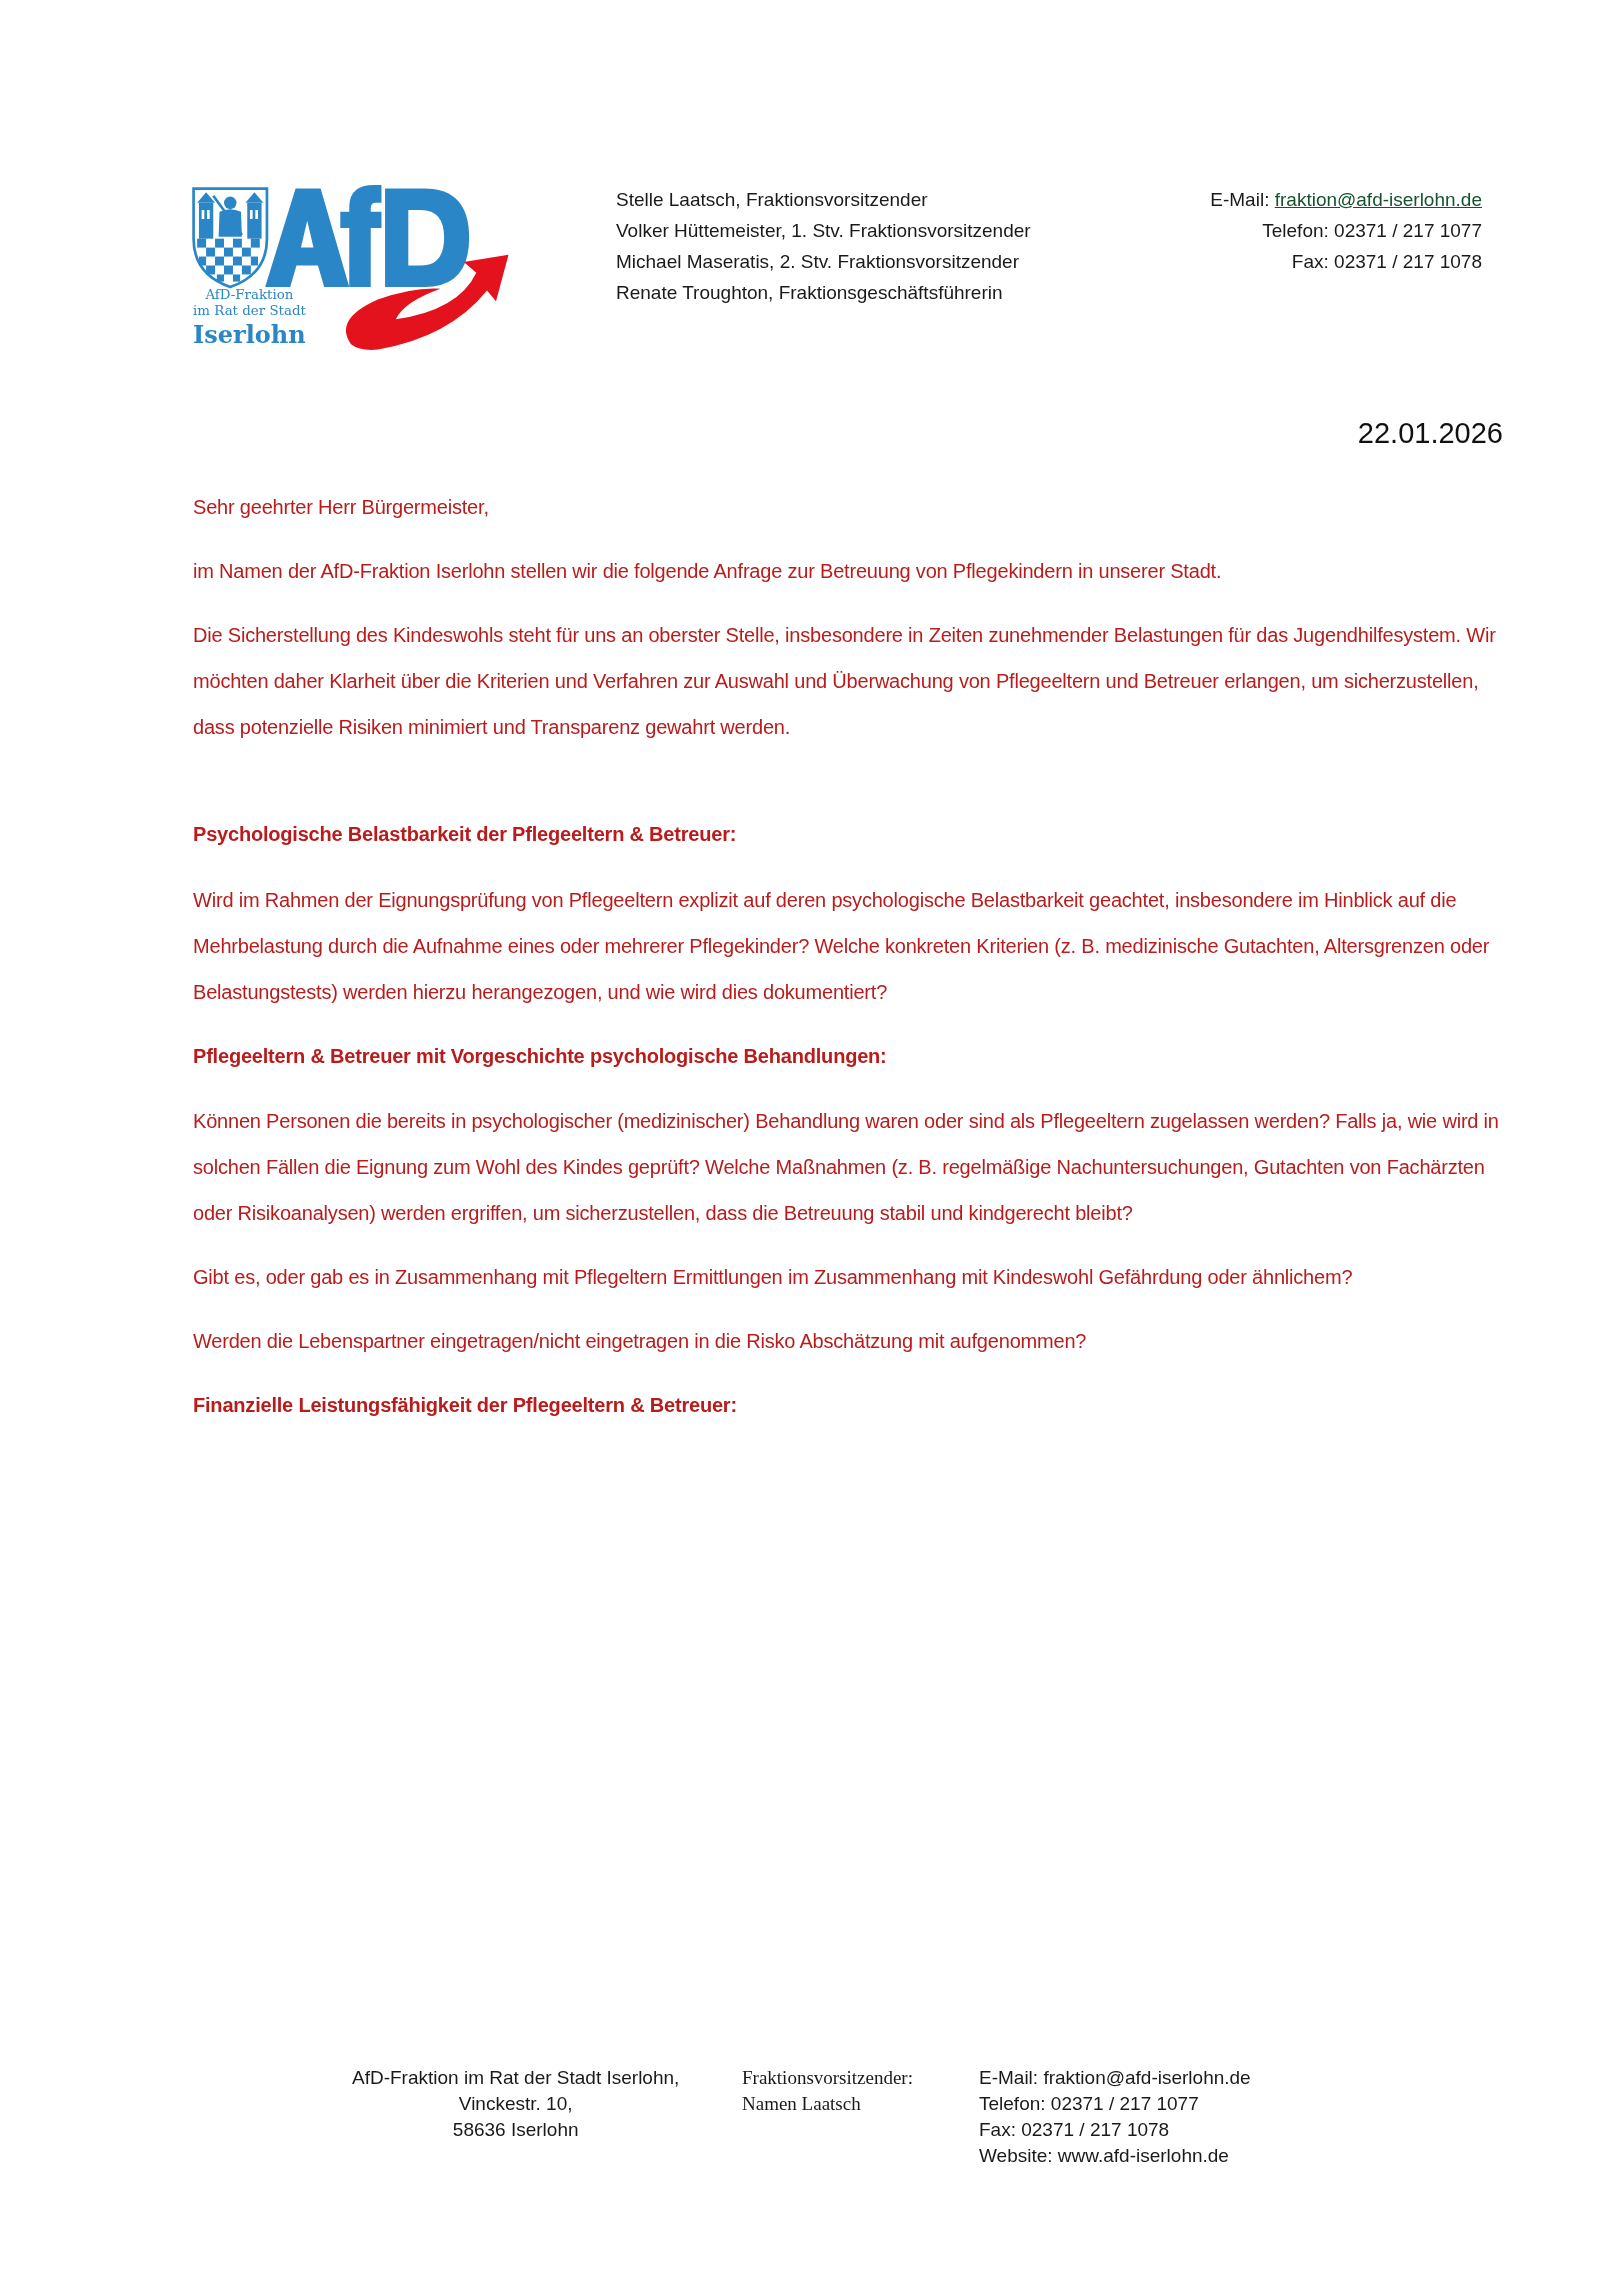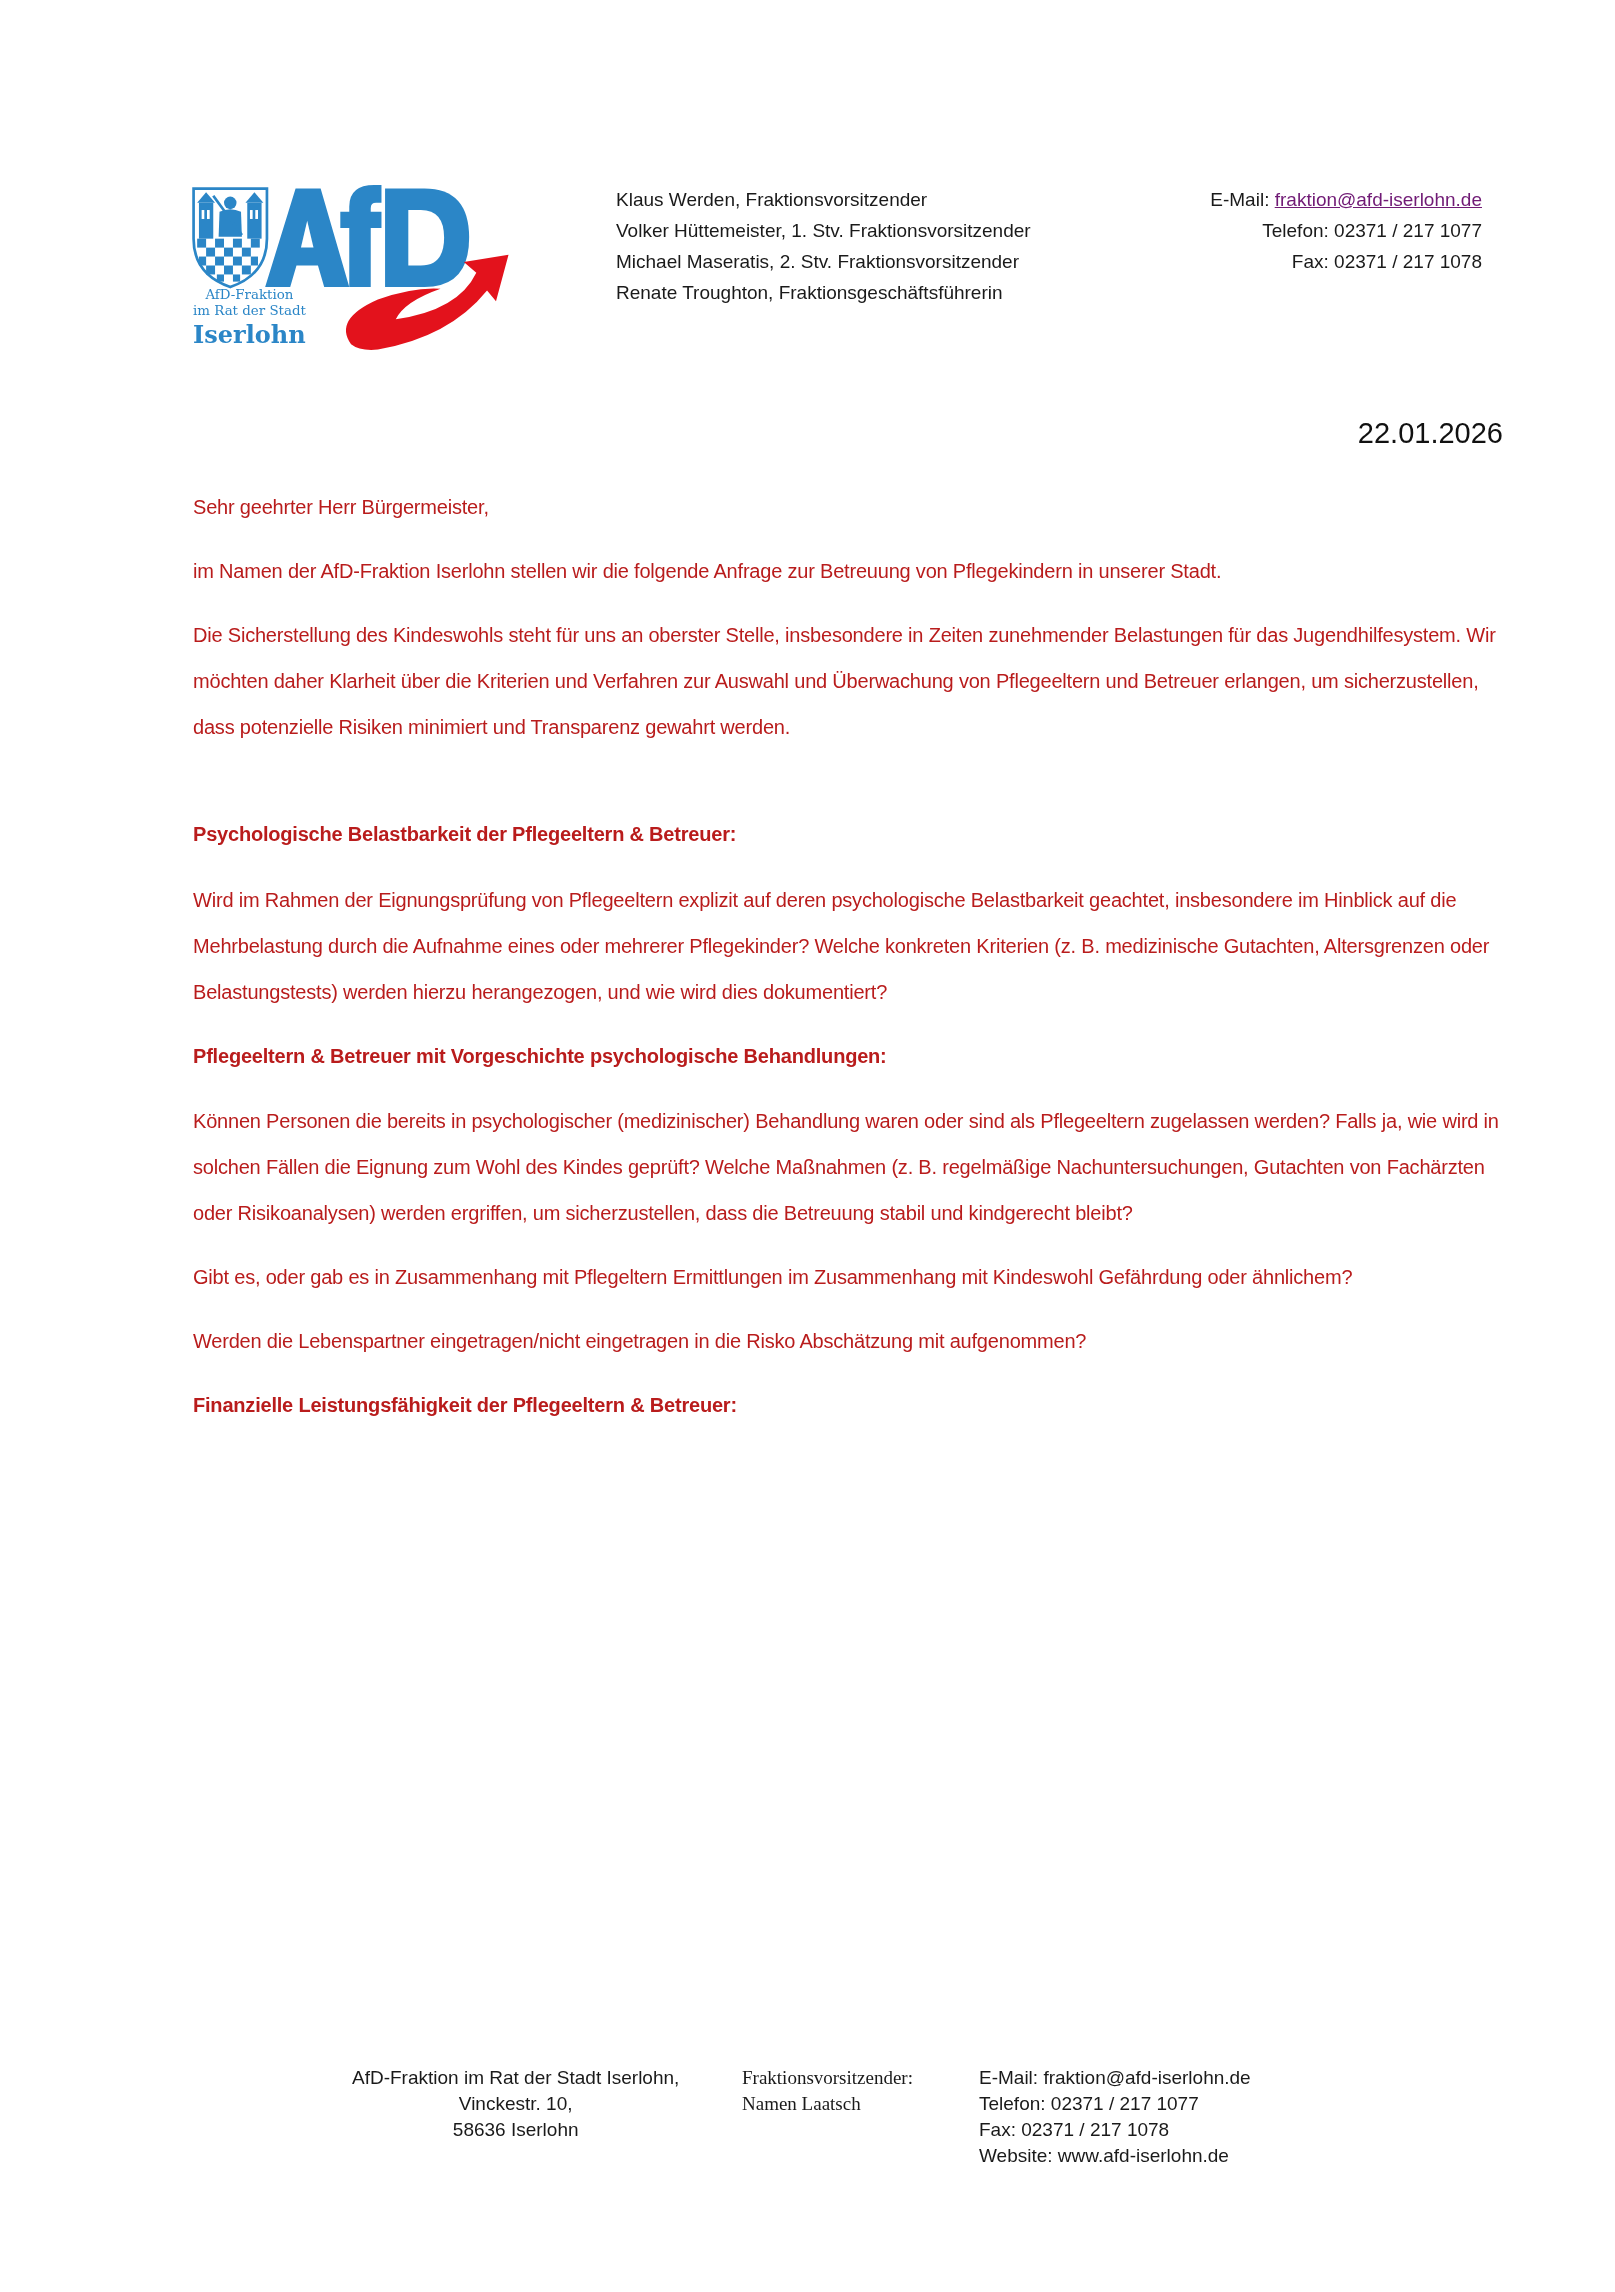--- a/index.html
+++ b/index.html
@@ -47,21 +47,21 @@
     .contact {
       position: absolute;
       right: 134px;
       top: 184px;
       font-size: 19px;
       line-height: 31px;
       text-align: right;
       color: #1a1a1a;
     }
     .contact .email-link {
-      color: #701a75;
+      color: #14532d;
       text-decoration: underline;
     }
 
     .date {
       position: absolute;
       right: 113px;
       top: 417px;
       font-size: 29px;
       color: #111;
     }
@@ -157,21 +157,21 @@
     </g>
   </svg>
 </div>
 <div class="logo-text">
   <span class="l1">AfD-Fraktion</span>
   <span class="l2">im Rat der Stadt</span>
   <span class="l3">Iserlohn</span>
 </div>
 
 <div class="officers">
-  <div>Klaus Werden, Fraktionsvorsitzender</div>
+  <div>Stelle Laatsch, Fraktionsvorsitzender</div>
   <div>Volker Hüttemeister, 1. Stv. Fraktionsvorsitzender</div>
   <div>Michael Maseratis, 2. Stv. Fraktionsvorsitzender</div>
   <div>Renate Troughton, Fraktionsgeschäftsführerin</div>
 </div>
 
 <div class="contact">
   <div>
     <span>E-Mail: </span><span class="email-link">fraktion@afd-iserlohn.de</span>
   </div>
   <div>Telefon: 02371 / 217 1077</div>

